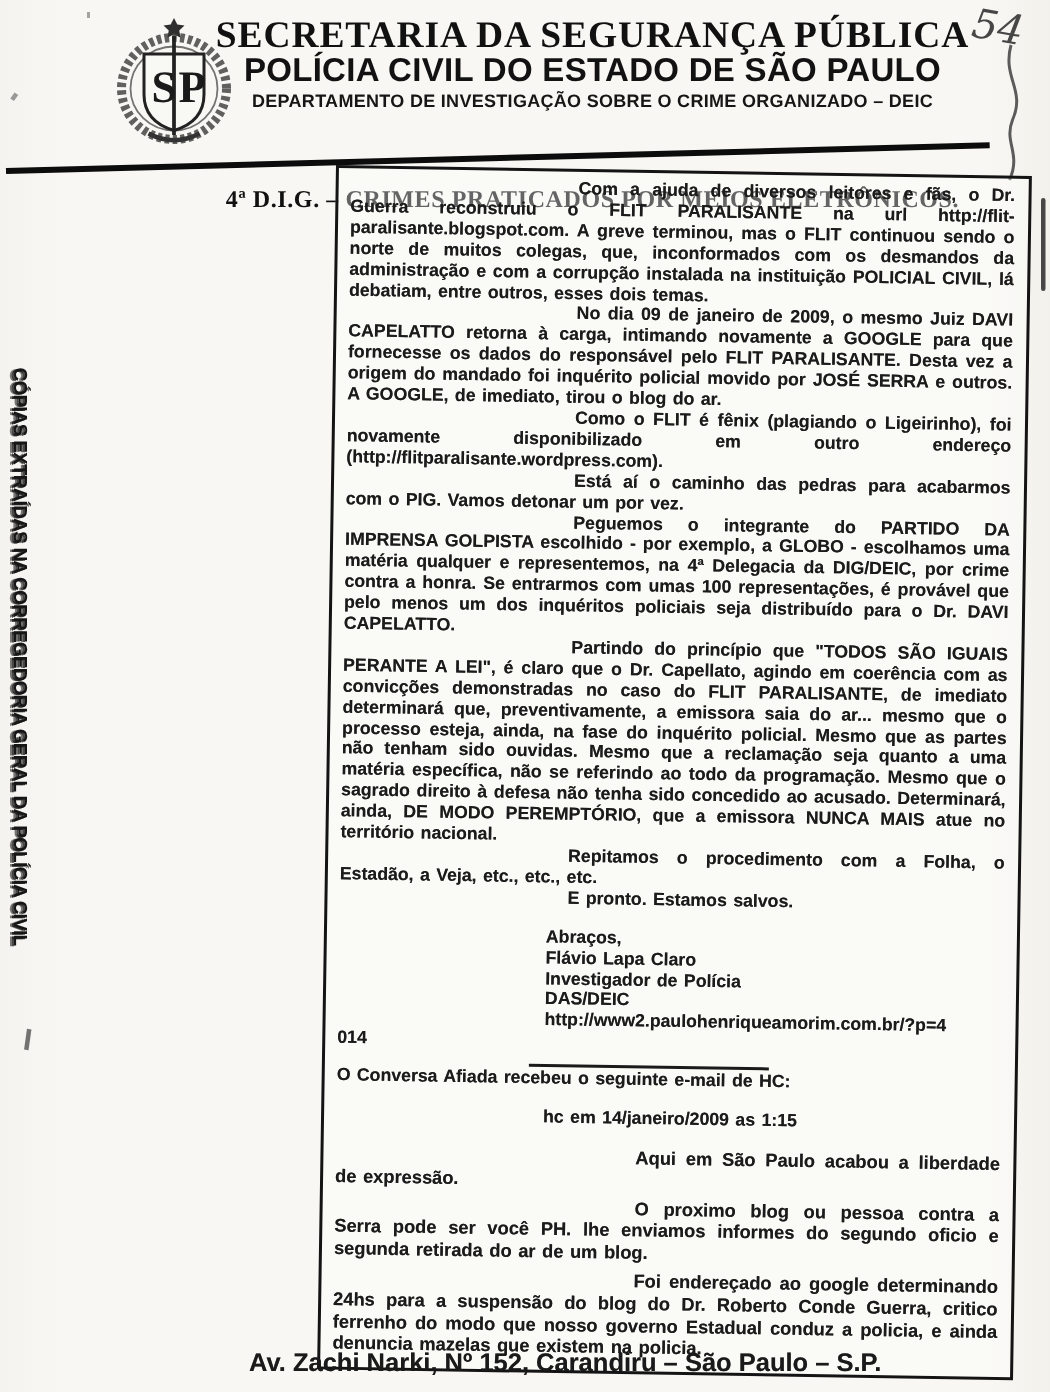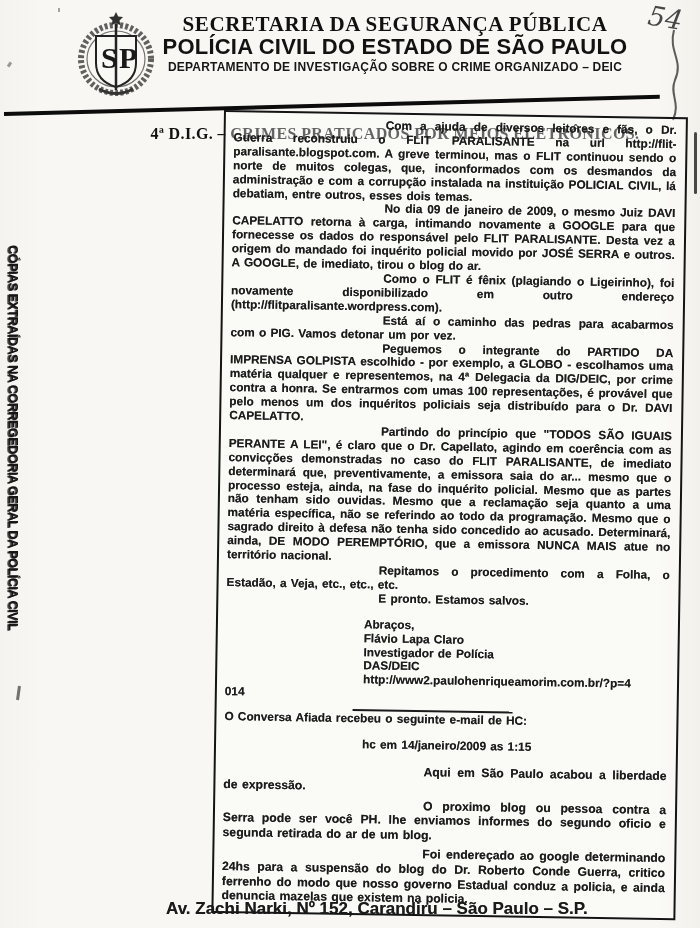--- a/index.html
+++ b/index.html
@@ -8,21 +8,21 @@
     background:#f6f5f1;
     font-family:"Liberation Sans",sans-serif;
     position:relative;overflow:hidden;
     color:#1d1d1d;
   }
   .page{position:absolute;inset:0;background:linear-gradient(90deg,#f4f3ef 0%,#f8f7f3 6%,#f8f7f3 94%,#f2f1ec 100%);}
 
   
   .crest{position:absolute;left:68px;top:10px;width:96px;height:88px;}
   .header-text{position:absolute;left:110px;top:12px;width:570px;text-align:center;}
-  .h1{font-family:"Liberation Serif",serif;font-weight:bold;font-size:21px;line-height:24px;letter-spacing:.6px;color:#111;}
+  .h1{font-family:"Liberation Serif",serif;font-weight:bold;font-size:25px;line-height:24px;letter-spacing:.6px;color:#111;}
   .h2{font-family:"Liberation Sans",sans-serif;font-weight:bold;font-size:22px;line-height:22px;letter-spacing:.2px;color:#121212;}
   .h3{font-family:Liberation Sans, sans-serif;font-weight:bold;font-size:12px;line-height:18px;letter-spacing:.2px;color:#161616;}
   .h4{font-family:"Liberation Serif",serif;font-weight:bold;font-size:16px;line-height:19px;letter-spacing:.4px;color:#111;margin-top:48px;}
   .header-rule{position:absolute;left:4px;top:112px;width:656px;height:4px;background:#0c0c0c;
     transform:rotate(-1.5deg);transform-origin:left center;}
 
   
   .handwriting{position:absolute;left:638px;top:0;width:62px;height:135px;}
 
   

